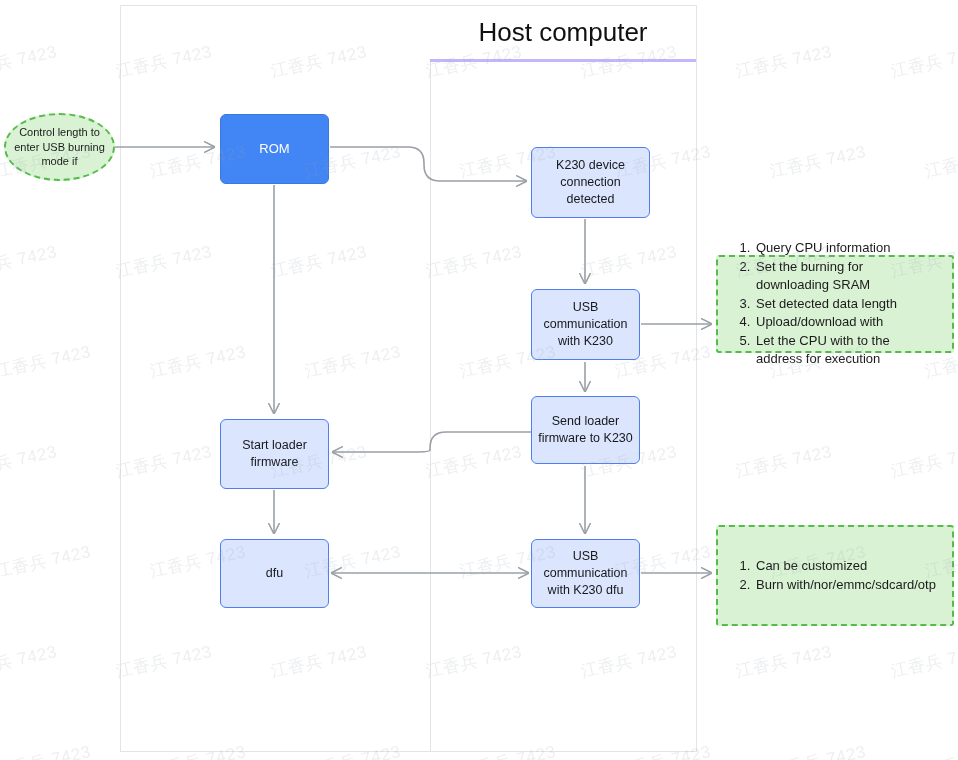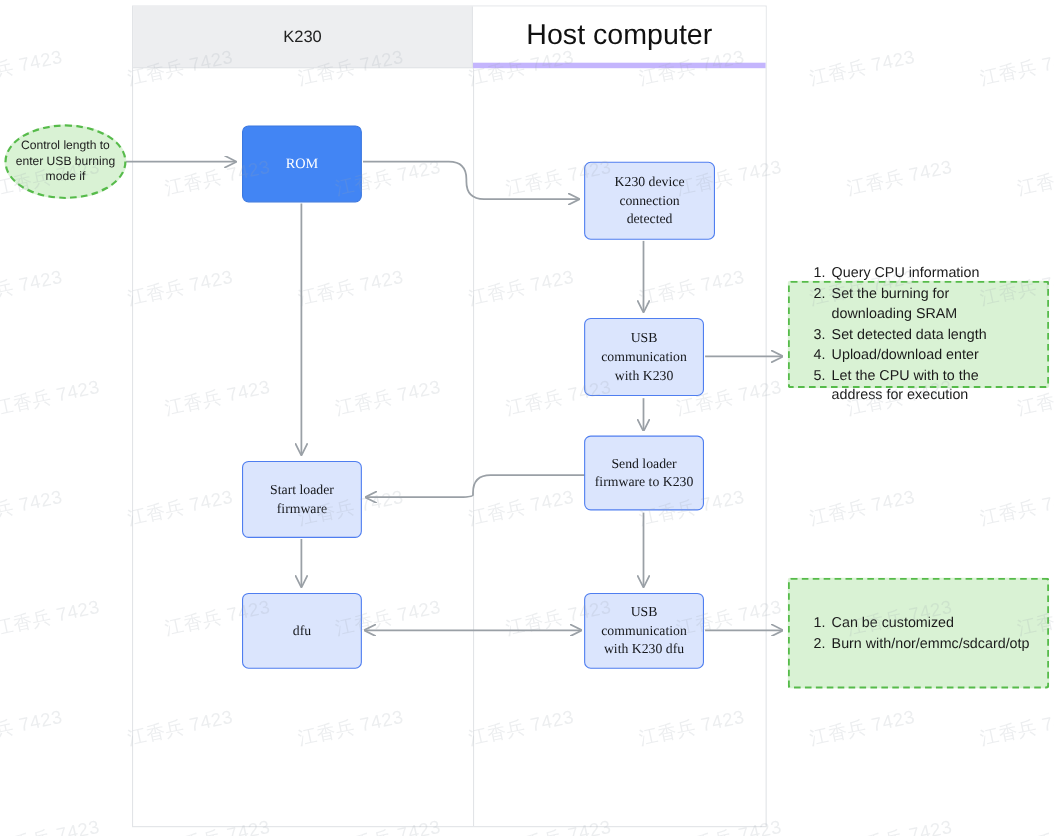--- a/index.html
+++ b/index.html
@@ -61,21 +61,21 @@
     align-items: center;
     justify-content: center;
   }
   #lane-header-host {
     position: absolute;
     left: 309px;
     top: 0;
     width: 266px;
     height: 56px;
     background: #ffffff;
-    border-bottom: 5px solid #c4b5fd;
+    border-bottom: 3px solid #c4b5fd;
     box-sizing: border-box;
     display: flex;
     align-items: center;
     justify-content: center;
   }
   .lane-title-small { font-size: 15px; color: #222; }
   .lane-title-big   { font-size: 26px; color: #111; }
 
   #lane-body-divider {
     position: absolute;
@@ -98,21 +98,20 @@
   .node {
     position: absolute;
     z-index: 3;
     box-sizing: border-box;
     display: flex;
     align-items: center;
     justify-content: center;
     text-align: center;
     border-radius: 6px;
     line-height: 1.35;
-    font-family: Liberation Serif, serif;
   }
   .node-primary {
     background: #4285f4;
     border: 1px solid #3b78e0;
     color: #ffffff;
     font-size: 13px;
   }
   .node-light {
     background: #dbe5fd;
     border: 1.5px solid #4f7ef0;
@@ -216,23 +215,20 @@
     <span class="wm" style="left: -6px; top: 750px;">江香兵 7423</span>
     <span class="wm" style="left: 149px; top: 750px;">江香兵 7423</span>
     <span class="wm" style="left: 304px; top: 750px;">江香兵 7423</span>
     <span class="wm" style="left: 459px; top: 750px;">江香兵 7423</span>
     <span class="wm" style="left: 614px; top: 750px;">江香兵 7423</span>
     <span class="wm" style="left: 769px; top: 750px;">江香兵 7423</span>
     <span class="wm" style="left: 924px; top: 750px;">江香兵 7423</span>
   </div>
 
 <div id="lane-container">
-  <div id="lane-header-k230">
-    <span class="lane-title-small">K230</span>
-  </div>
   <div id="lane-header-host">
     <span class="lane-title-big">Host computer</span>
   </div>
   <div id="lane-body-divider"></div>
 </div>
 
 <svg id="connector-layer" width="958" height="760" viewBox="0 0 958 760">
   <defs>
     <marker id="arrow-end" viewBox="0 0 10 10" refX="9" refY="5" markerWidth="7" markerHeight="7" orient="auto-start-reverse">
       <path d="M 0 0 L 10 5 L 0 10" fill="none" stroke="#9aa0a6" stroke-width="1.4"></path>
@@ -297,21 +293,21 @@
 
 <div class="callout callout-ellipse" style="left:4px; top:113px; width:111px; height:68px;">
   <span class="clip-text">Control length to enter USB burning mode if</span>
 </div>
 
 <div class="callout callout-box" style="left:716px; top:255px; width:238px; height:98px;">
   <ol>
       <li>Query CPU information</li>
       <li>Set the burning for downloading SRAM</li>
       <li>Set detected data length</li>
-      <li>Upload/download enter</li>
+      <li>Upload/download with</li>
       <li>Let the CPU with to the address for execution</li>
     </ol>
 </div>
 
 <div class="callout callout-box" style="left:716px; top:525px; width:238px; height:101px;">
   <ol>
       <li>Can be customized</li>
       <li>Burn with/nor/emmc/sdcard/otp</li>
     </ol>
 </div>

